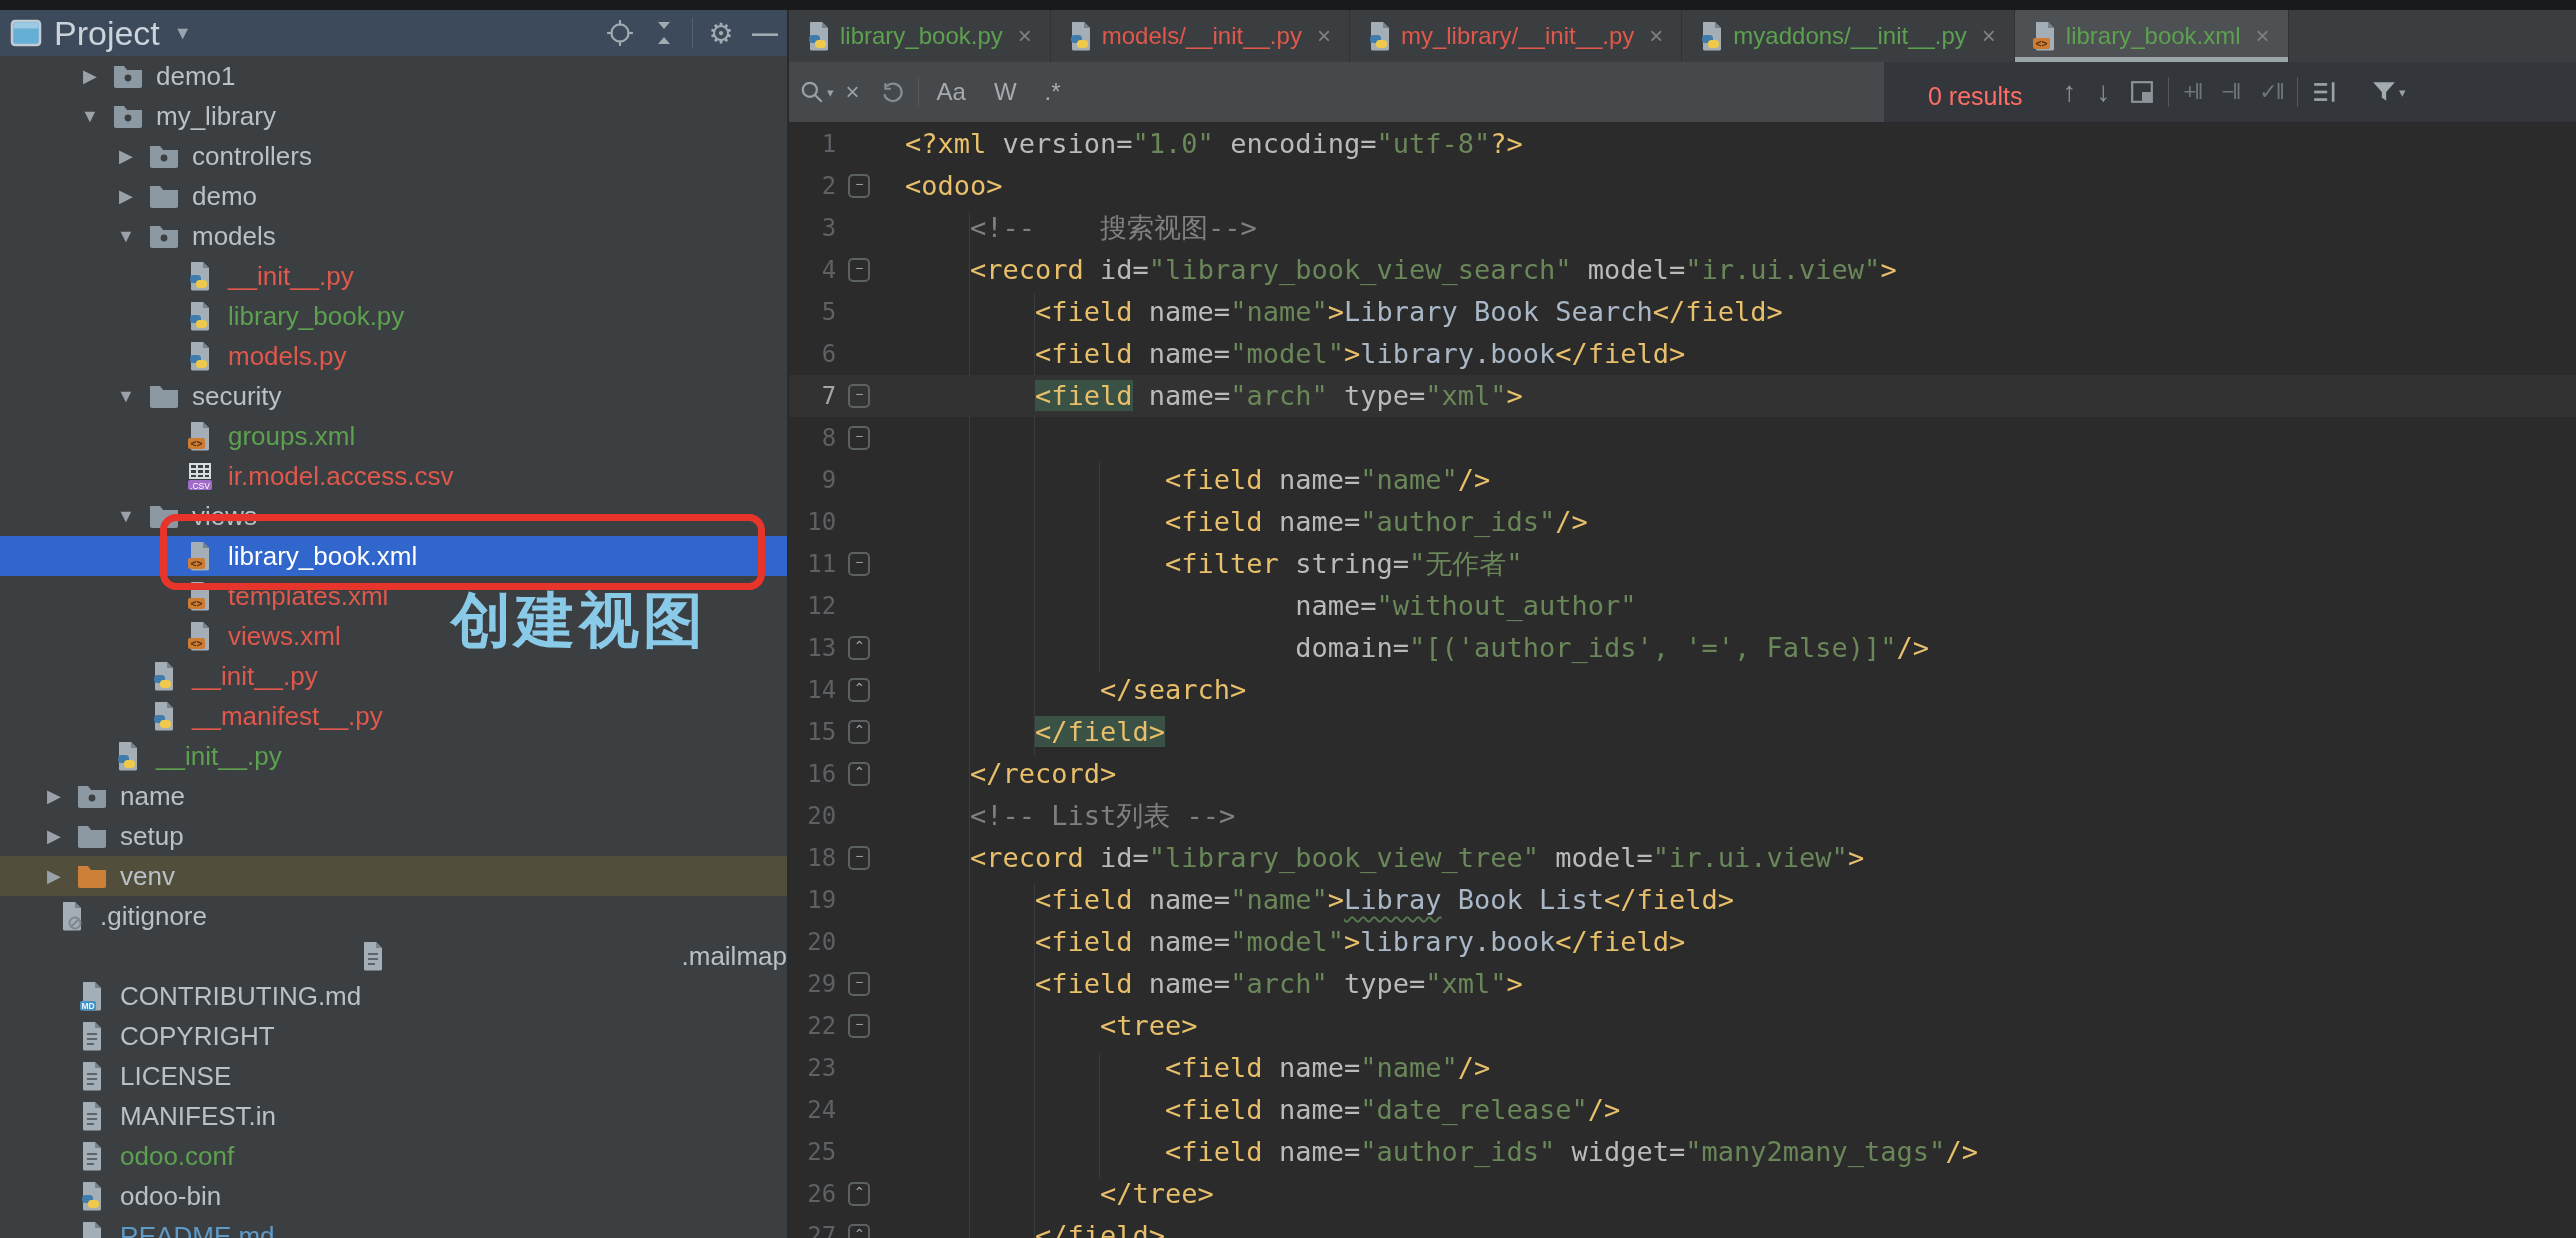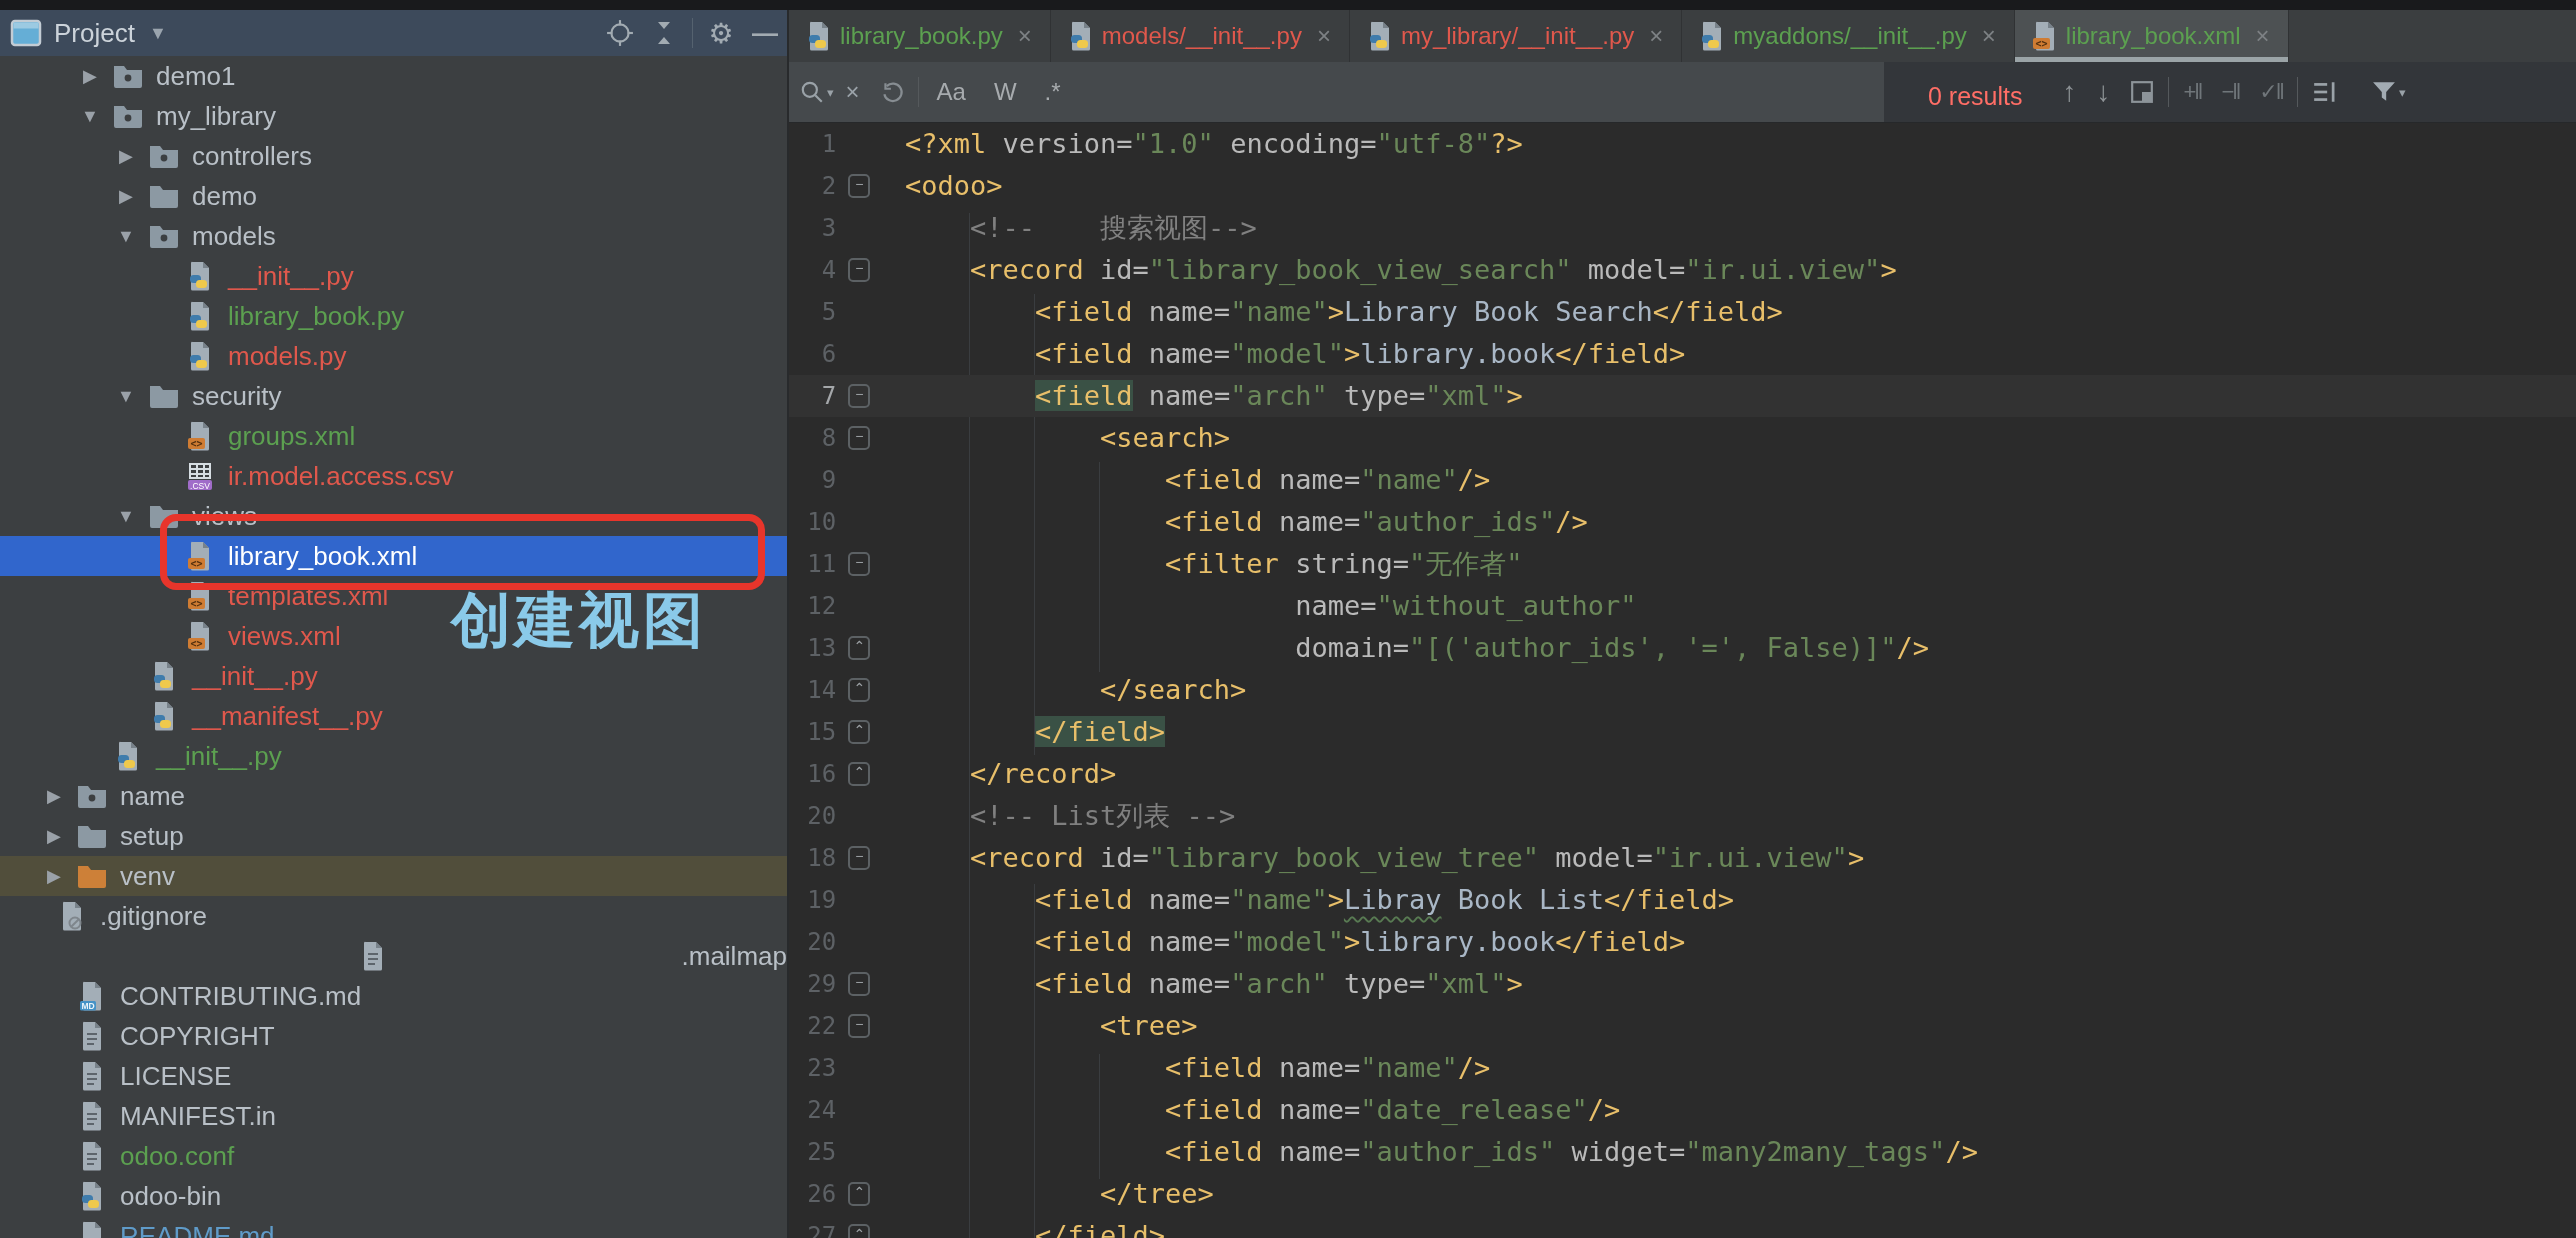--- a/index.html
+++ b/index.html
@@ -5,21 +5,21 @@
   html,body{margin:0;padding:0;background:#2b2b2b;}
   #app{position:relative;width:2576px;height:1238px;overflow:hidden;
        font-family:"Liberation Sans",sans-serif;background:#2b2b2b;}
   .titlebar{position:absolute;left:0;top:0;width:2576px;height:10px;background:#191a1c;}
 
   
   .project-panel{position:absolute;left:0;top:10px;width:787px;height:1228px;
                  background:#3c3f41;border-right:2px solid #282a2c;overflow:hidden;}
   .panel-header{position:absolute;left:0;top:0;width:100%;height:46px;background:#3d4a5b;
                 display:flex;align-items:center;z-index:5;}
-  .panel-title{color:#ccd3da;font-size:26px;margin-left:12px;}
+  .panel-title{color:#ccd3da;font-size:34px;margin-left:12px;}
   .ph-caret{color:#9aa4ae;font-size:18px;margin-left:14px;}
   .ph-spacer{flex:1;}
   .ph-btn{width:44px;height:40px;display:flex;align-items:center;justify-content:center;
           color:#a2abb2;background:none;border:none;cursor:pointer;padding:0;}
   .ph-div{width:1px;height:30px;background:#55626f;margin:0 6px;}
   .win-icon{width:32px;height:28px;margin-left:10px;display:flex;align-items:center;}
 
   .tree{position:absolute;left:0;top:46px;width:100%;}
   .row{height:40px;display:flex;align-items:center;font-size:26px;color:#b9c0c7;white-space:nowrap;}
   .row .arrow{width:36px;text-align:center;font-size:18px;color:#9aa1a8;flex:none;}
@@ -713,21 +713,20 @@
           </span>
           <pre class="codeline"><span class="s-sp">        </span><span class="s-taghl">&lt;field</span><span class="s-tag"> </span><span class="s-attr">name=</span><span class="s-str">"arch"</span><span class="s-attr"> type=</span><span class="s-str">"xml"</span><span class="s-tag">&gt;</span></pre>
         </div>
         <div class="cline">
           <span class="gut">
             <span class="lnum">8</span>
             <span class="mkwrap">
               <span class="mk">−</span>
             </span>
           </span>
-          <pre class="codeline"><span class="s-tag">            &lt;search&gt;</span></pre>
         </div>
         <div class="cline">
           <span class="gut">
             <span class="lnum">9</span>
             <span class="mkwrap"></span>
           </span>
           <pre class="codeline"><span class="s-tag">                &lt;field </span><span class="s-attr">name=</span><span class="s-str">"name"</span><span class="s-tag">/&gt;</span></pre>
         </div>
         <div class="cline">
           <span class="gut">

